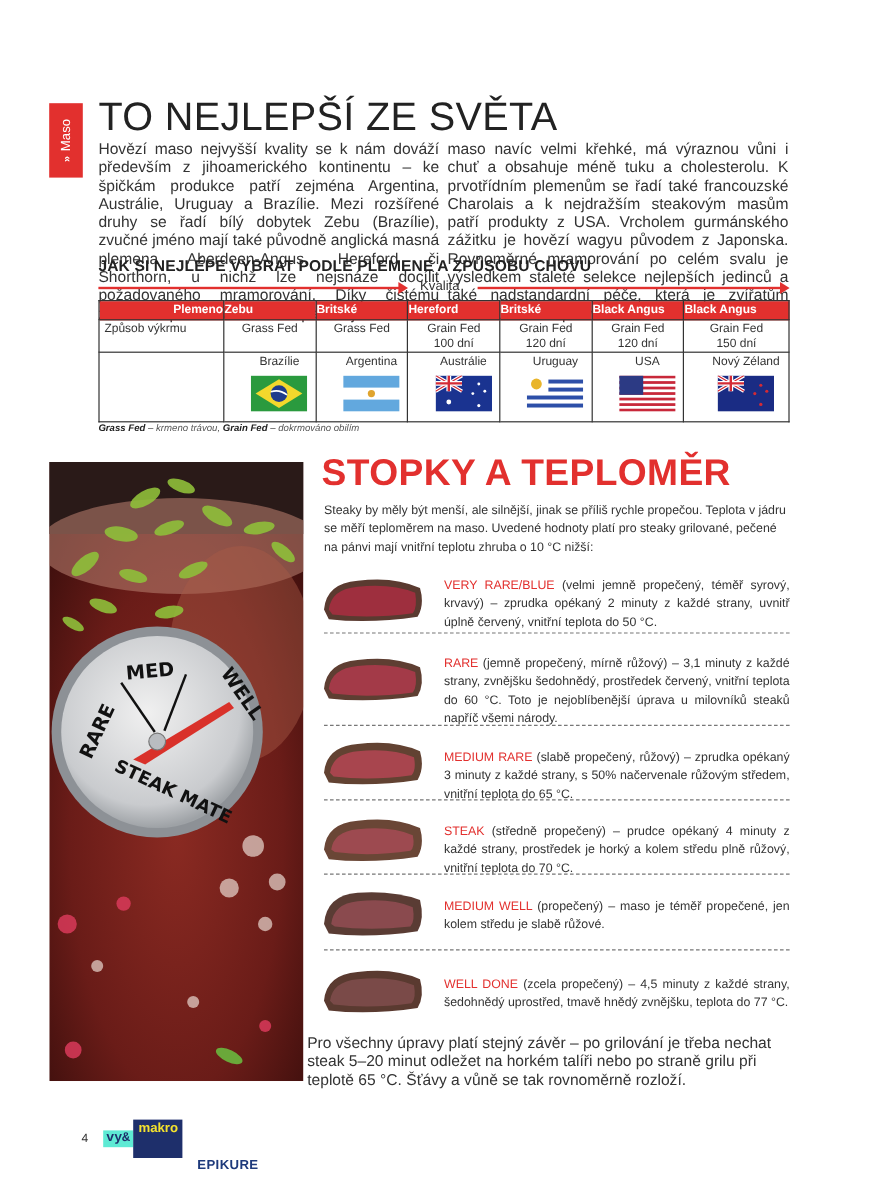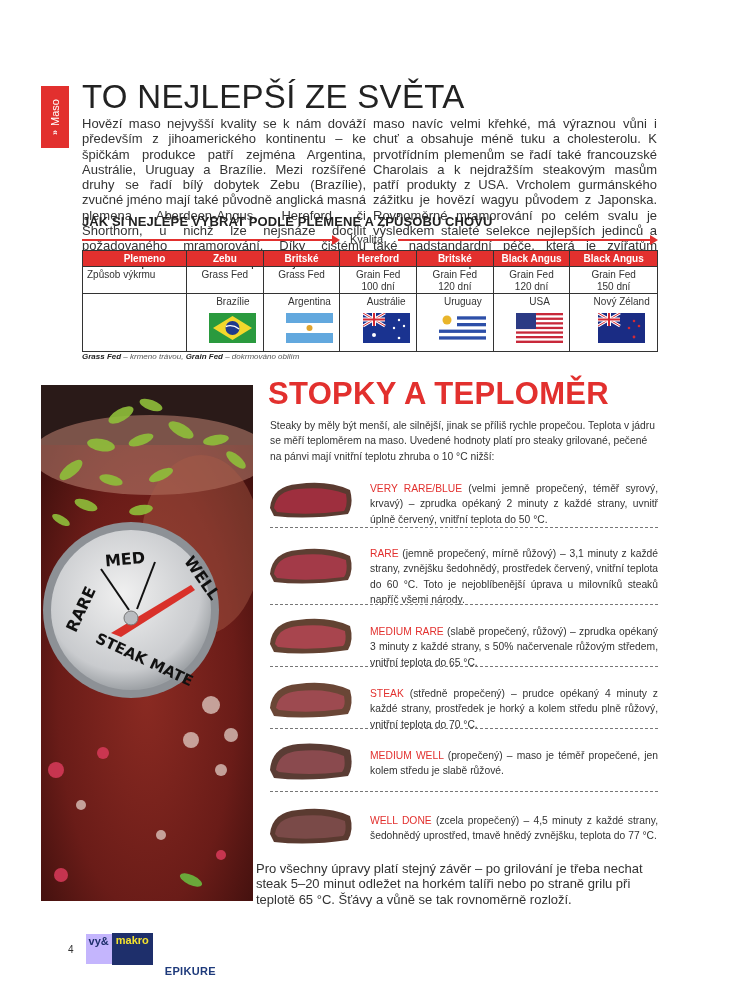--- a/index.html
+++ b/index.html
@@ -19,22 +19,22 @@
   .quality-line { position: absolute; top: 239px; height: 2px; background: #e2302e; }
   .quality-line.l { left: 82px; width: 252px; }
   .quality-line.r { left: 398px; width: 252px; }
   .arrowhead { position: absolute; top: 235px; width: 0; height: 0; border-top: 5px solid transparent; border-bottom: 5px solid transparent; border-left: 8px solid #e2302e; }
   .arrowhead.a1 { left: 332px; }
   .arrowhead.a2 { left: 650px; }
   .quality-label { position: absolute; left: 350px; top: 233px; font-size: 11px; color: #333; }
 
   table.breeds { position: absolute; left: 82px; top: 250px; width: 576px; border-collapse: collapse; font-size: 10px; color: #333; }
   table.breeds th, table.breeds td { border: 1px solid #333; }
-  table.breeds th { background: #e2302e; color: #fff; font-weight: bold; height: 16px; font-size: 10px; text-align: center; }
-  table.breeds th.first { text-align: center; padding-left: 20px; }
+  table.breeds th { background: #e2302e; color: #fff; font-weight: bold; height: 16px; font-size: 10px; text-align: left; }
+  table.breeds th.first { text-align: right; padding-left: 20px; }
   table.breeds td { text-align: center; vertical-align: top; padding-top: 2px; line-height: 12px; }
   table.breeds td.first { text-align: left; padding-left: 4px; }
   table.breeds tr.feed td { height: 26px; }
   table.breeds tr.country td { height: 58px; padding-left: 16px; }
   .flag { display: block; margin: 5px auto 0; width: 47px; height: 30px; }
 
   .table-note { position: absolute; left: 82px; top: 352px; font-size: 8px; color: #555; font-style: italic; }
   .table-note b { color: #222; }
 
   .photo { position: absolute; left: 41px; top: 385px; width: 212px; height: 516px; overflow: hidden; }
@@ -46,21 +46,21 @@
   .doneness .steak { position: absolute; left: 0; width: 86px; height: 42px; }
   .doneness .desc { position: absolute; left: 102px; width: 288px; font-size: 10.3px; line-height: 15.3px; color: #333; text-align: justify; }
   .doneness .desc .lvl { color: #e2302e; font-weight: normal; }
   .dash { position: absolute; left: 270px; width: 388px; border-top: 1px dashed #777; height: 0; }
 
   .outro { position: absolute; left: 256px; top: 861px; width: 390px; font-size: 13px; line-height: 15.3px; color: #333; }
 
   .footer { position: absolute; left: 68px; top: 921px; display: flex; align-items: center; gap: 8px; font-size: 10px; }
   .page-no { color: #333; margin-right: 4px; }
   .brand { display: flex; align-items: center; height: 14px; font-weight: bold; font-size: 11px; }
-  .brand .vy { background: #c4b5fd; color: #1e2f6b; padding: 0 3px; height: 30px; line-height: 14px; }
+  .brand .vy { background: #5eead4; color: #1e2f6b; padding: 0 3px; height: 14px; line-height: 14px; font-family: Liberation Mono, monospace; }
   .brand .makro { background: #1e2f6b; color: #f4e22e; padding: 0 4px; height: 32px; line-height: 14px; }
   .epikure { color: #1e3a7b; font-weight: bold; font-size: 11px; letter-spacing: 0.3px; margin-left: 4px; margin-top: 44px; }
 </style>
 </head>
 <body>
 
 <div class="section-tab">
   <div class="tab-inner">
     <span class="chev">»</span>
     <span>Maso</span>

